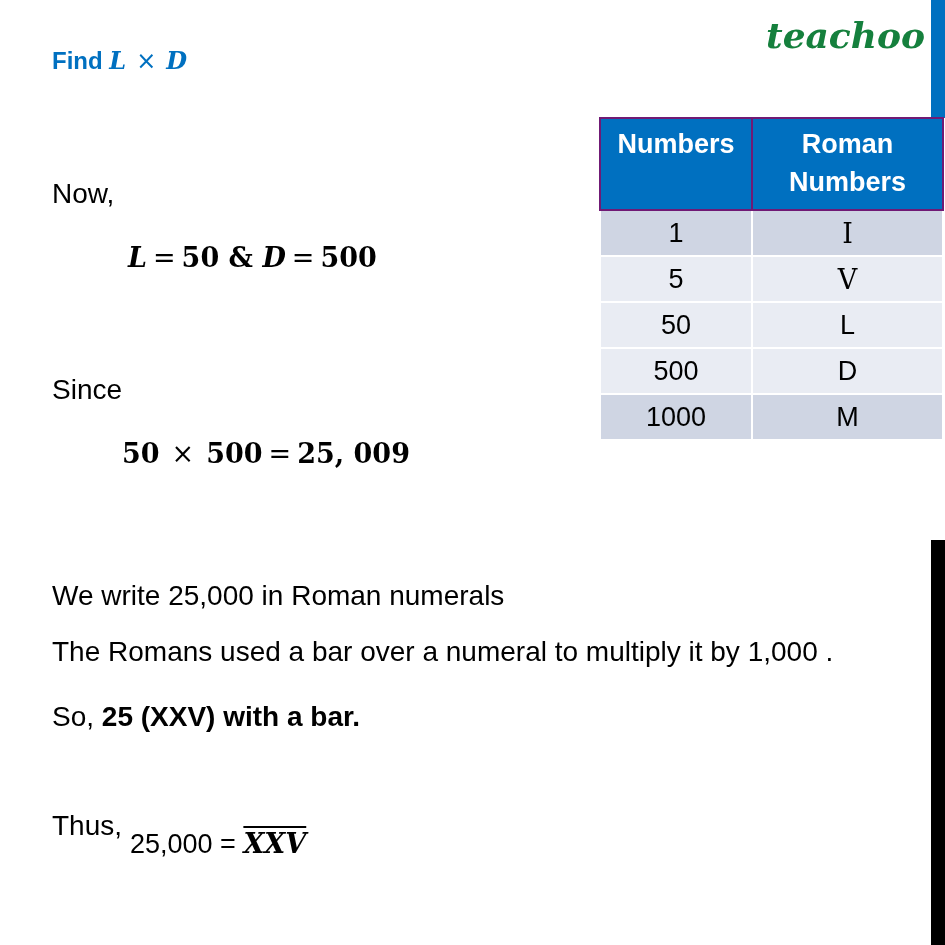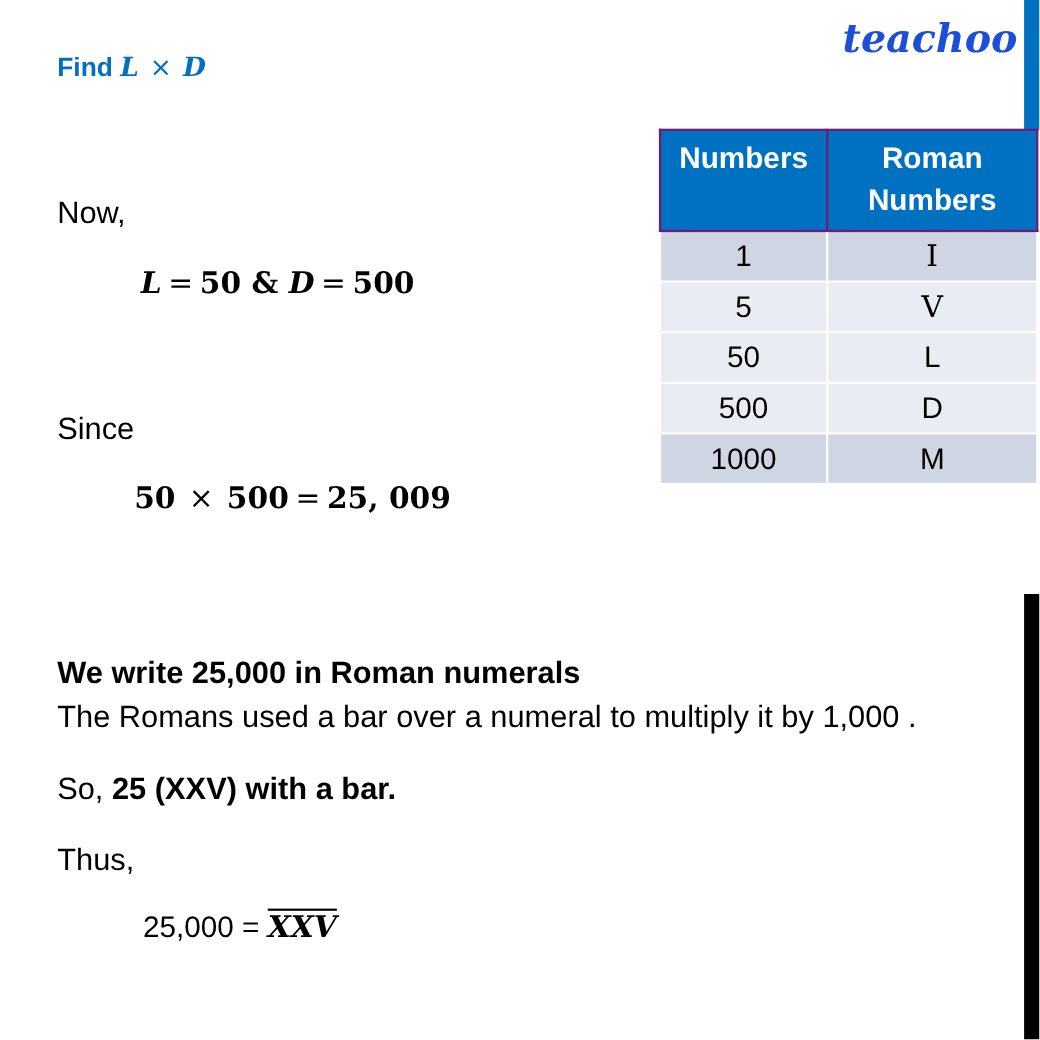--- a/index.html
+++ b/index.html
@@ -33,21 +33,21 @@
     }
     .logo {
       position: absolute;
       left: 766px;
       top: 14px;
       font-family: "DejaVu Serif", serif;
       font-style: italic;
       font-weight: bold;
       font-size: 36px;
       letter-spacing: 0px;
-      color: #1d4ed8;
+      color: #15803d;
     }
     .title {
       position: absolute;
       left: 52px;
       top: 46px;
       font-size: 24px;
       font-weight: bold;
       color: #0070c0;
       font-family: "Liberation Sans", sans-serif;
     }
@@ -151,27 +151,27 @@
   <span>&amp;</span>
   <span class="var">D</span><span class="sym">=</span><span>500</span>
 </div>
 
 <div class="text" style="top:374px;">Since</div>
 
 <div class="eq" style="left:122px; top:438px;">
   <span>50</span><span class="sym" style="margin:0 12px;">×</span><span>500</span><span class="sym">=</span><span>25, 009</span>
 </div>
 
-<div class="text" style="top:596px;font-weight:bold;">We write 25,000 in Roman numerals</div>
+<div class="text" style="top:580px;">We write 25,000 in Roman numerals</div>
 <div class="text" style="top:636px;">The Romans used a bar over a numeral to multiply it by 1,000 .</div>
 <div class="text" style="top:701px;">
   <span>So,</span>
   <b>25 (XXV) with a bar.</b>
 </div>
-<div class="text" style="top:766px;">Thus,</div>
+<div class="text" style="top:810px;">Thus,</div>
 
 <div class="result-eq">
   <span>25,000 =</span>
   <span class="overline">XXV</span>
 </div>
 
 <table class="roman">
   <thead>
     <tr>
       <th class="col1">Numbers</th>

